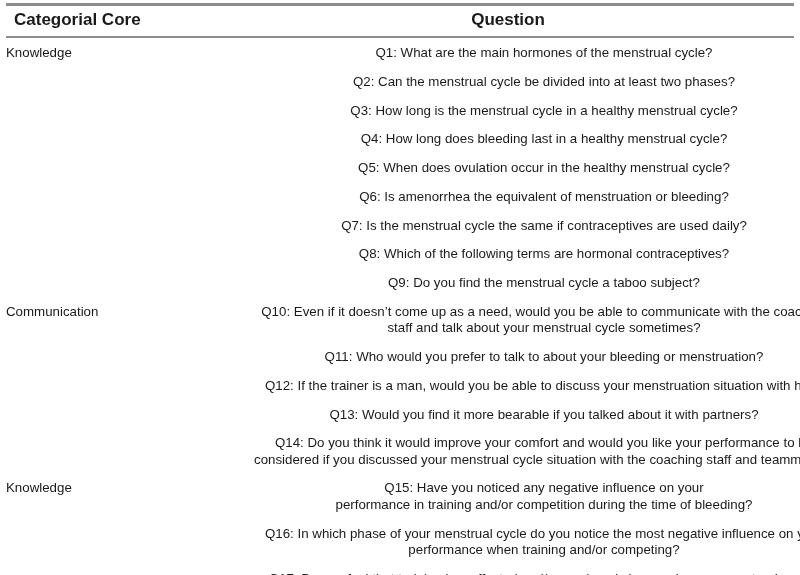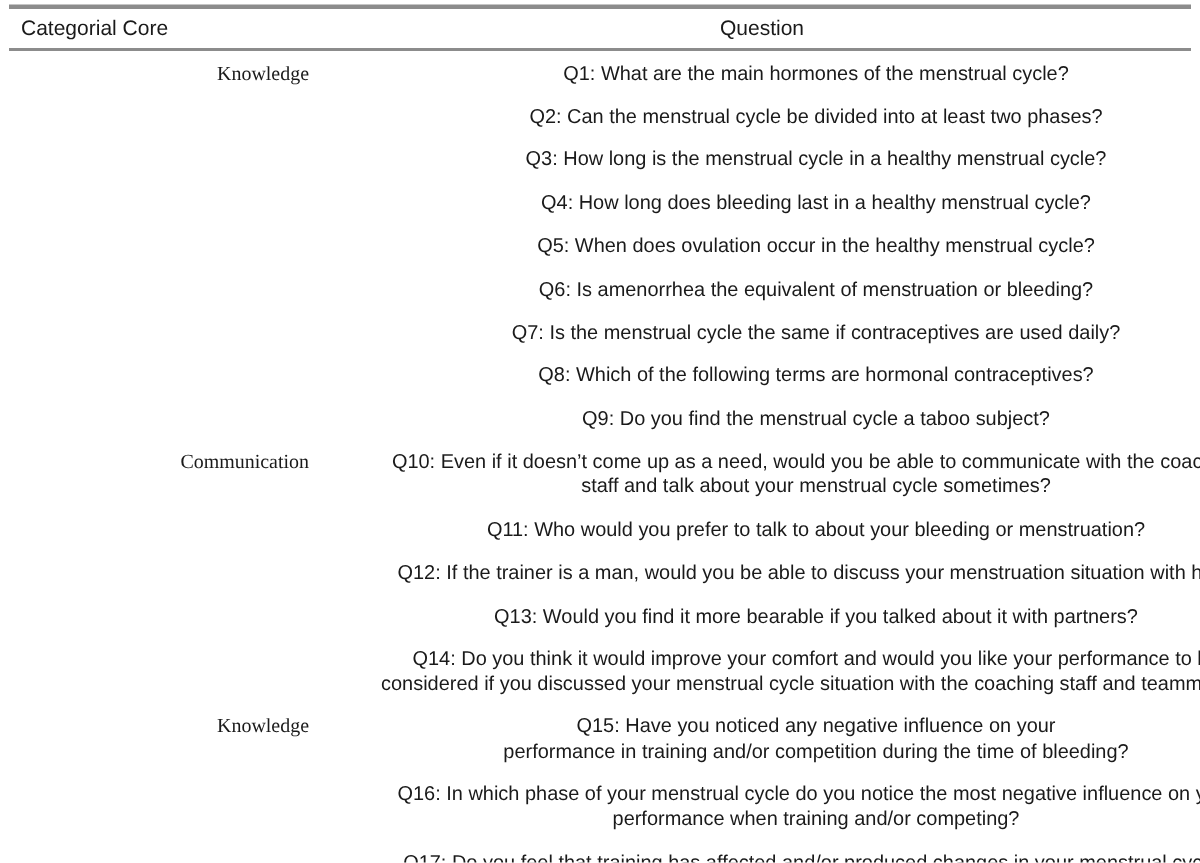--- a/index.html
+++ b/index.html
@@ -39,22 +39,22 @@
     margin: 3px 0 0 0;
   }
   .rule-mid {
     height: 2px;
     background: #8c8c8c;
     width: 788px;
     margin: 0;
   }
 
   thead th {
-    font-weight: normal;
-    font-size: 14px;
+    font-weight: bold;
+    font-size: 17px;
     padding: 3px 0 4px 0;
     line-height: 1.35;
   }
   th.col-core {
     width: 200px;
     text-align: left;
     padding-left: 8px;
   }
   th.col-question {
     width: 588px;
@@ -62,25 +62,24 @@
   }
 
   tbody td {
     font-size: 13.3px;
     line-height: 1.30;
     padding: 6.0px 0 5.5px 0;
     vertical-align: top;
   }
   td.core-cell {
     width: 200px;
-    text-align: right;
+    text-align: left;
     padding-left: 0;
     padding-right: 40px;
     white-space: nowrap;
-    font-family: Liberation Serif, serif;
   }
   td.question-cell {
     width: 588px;
     text-align: center;
     padding-left: 4px;
     padding-right: 4px;
   }
   .qline {
     display: block;
   }

